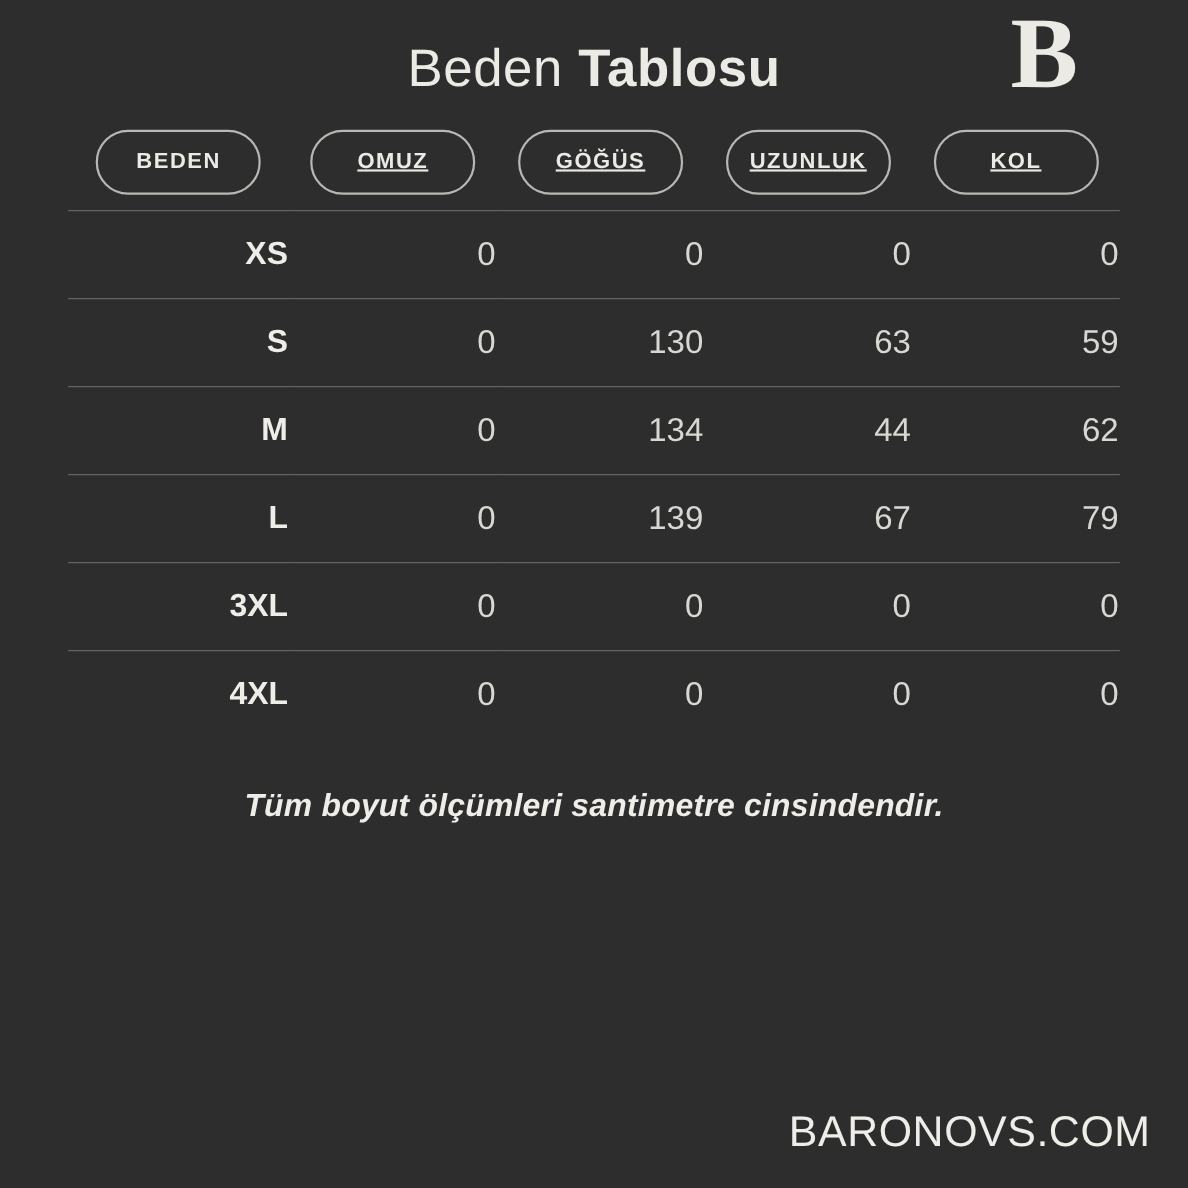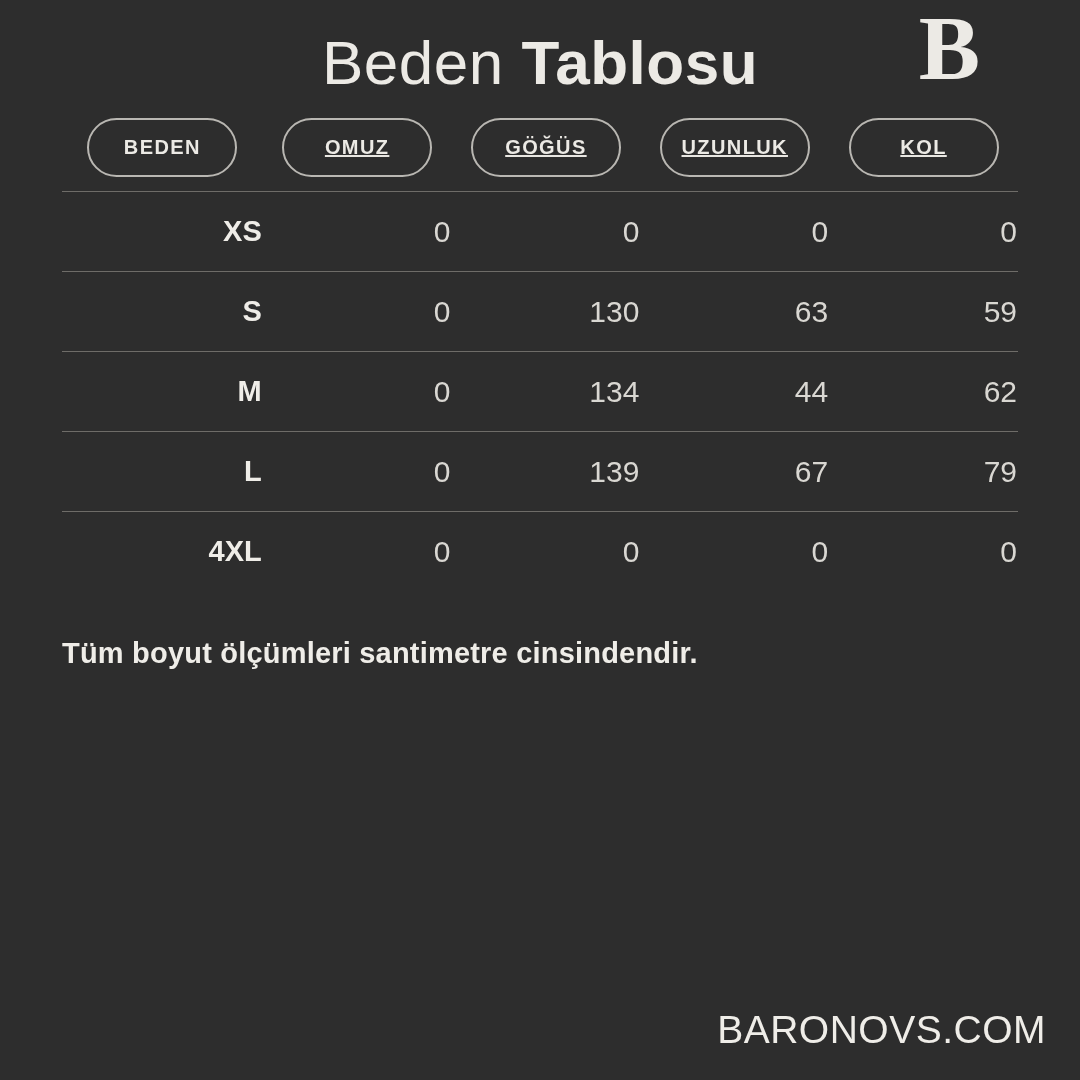--- a/index.html
+++ b/index.html
@@ -25,21 +25,21 @@
   
   .header {
     position: relative;
     height: 112px;
     display: flex;
     align-items: center;
     justify-content: center;
     padding-top: 6px;
   }
   .title {
-    font-size: 62px;
+    font-size: 48px;
     letter-spacing: 0.5px;
     white-space: nowrap;
     color: #eceae5;
   }
   .title .light {
     font-weight: 400;
   }
   .title .bold {
     font-weight: 700;
   }
@@ -92,26 +92,27 @@
     color: #d9d7d2;
   }
   .table tbody td.size {
     font-weight: 700;
     font-size: 29px;
     color: #efedE8;
   }
 
   
   .note {
-    text-align: left;
+    text-align: center;
     font-size: 29px;
     font-weight: 700;
     color: #efedE8;
     margin-top: 46px;
     letter-spacing: 0.2px;
+    font-style: italic;
   }
   .site {
     position: absolute;
     right: 34px;
     bottom: 28px;
     font-size: 39px;
     font-weight: 400;
     letter-spacing: 0.5px;
     color: #efedE8;
   }
@@ -171,20 +172,27 @@
         <td>62</td>
       </tr>
       <tr>
         <td class="size">L</td>
         <td>0</td>
         <td>139</td>
         <td>67</td>
         <td>79</td>
       </tr>
       <tr>
+        <td class="size">3XL</td>
+        <td>0</td>
+        <td>0</td>
+        <td>0</td>
+        <td>0</td>
+      </tr>
+      <tr>
         <td class="size">4XL</td>
         <td>0</td>
         <td>0</td>
         <td>0</td>
         <td>0</td>
       </tr>
     </tbody>
   </table>
 
   <div class="note">Tüm boyut ölçümleri santimetre cinsindendir.</div>

